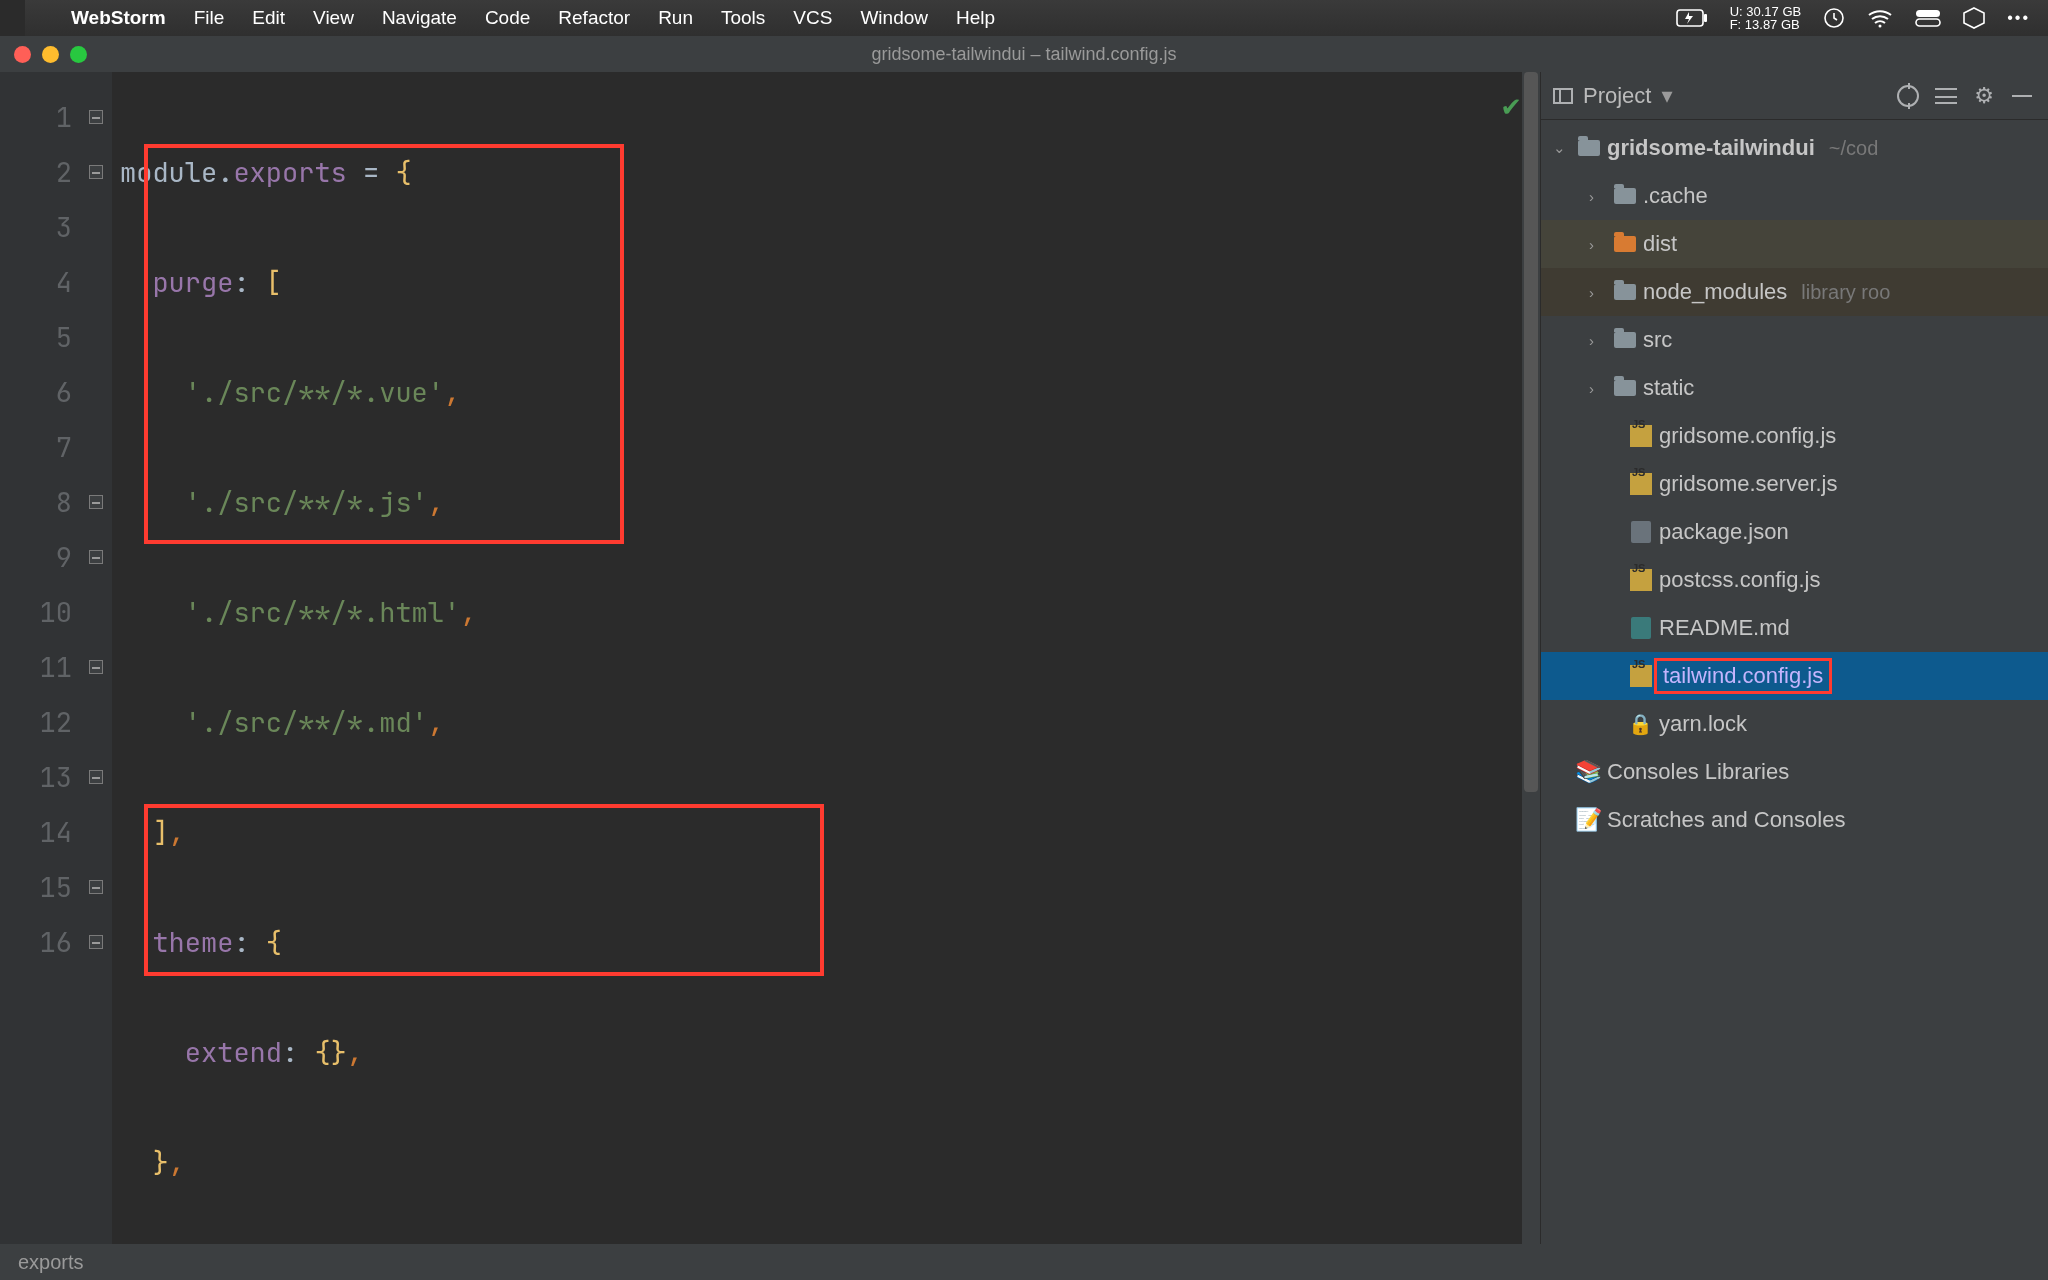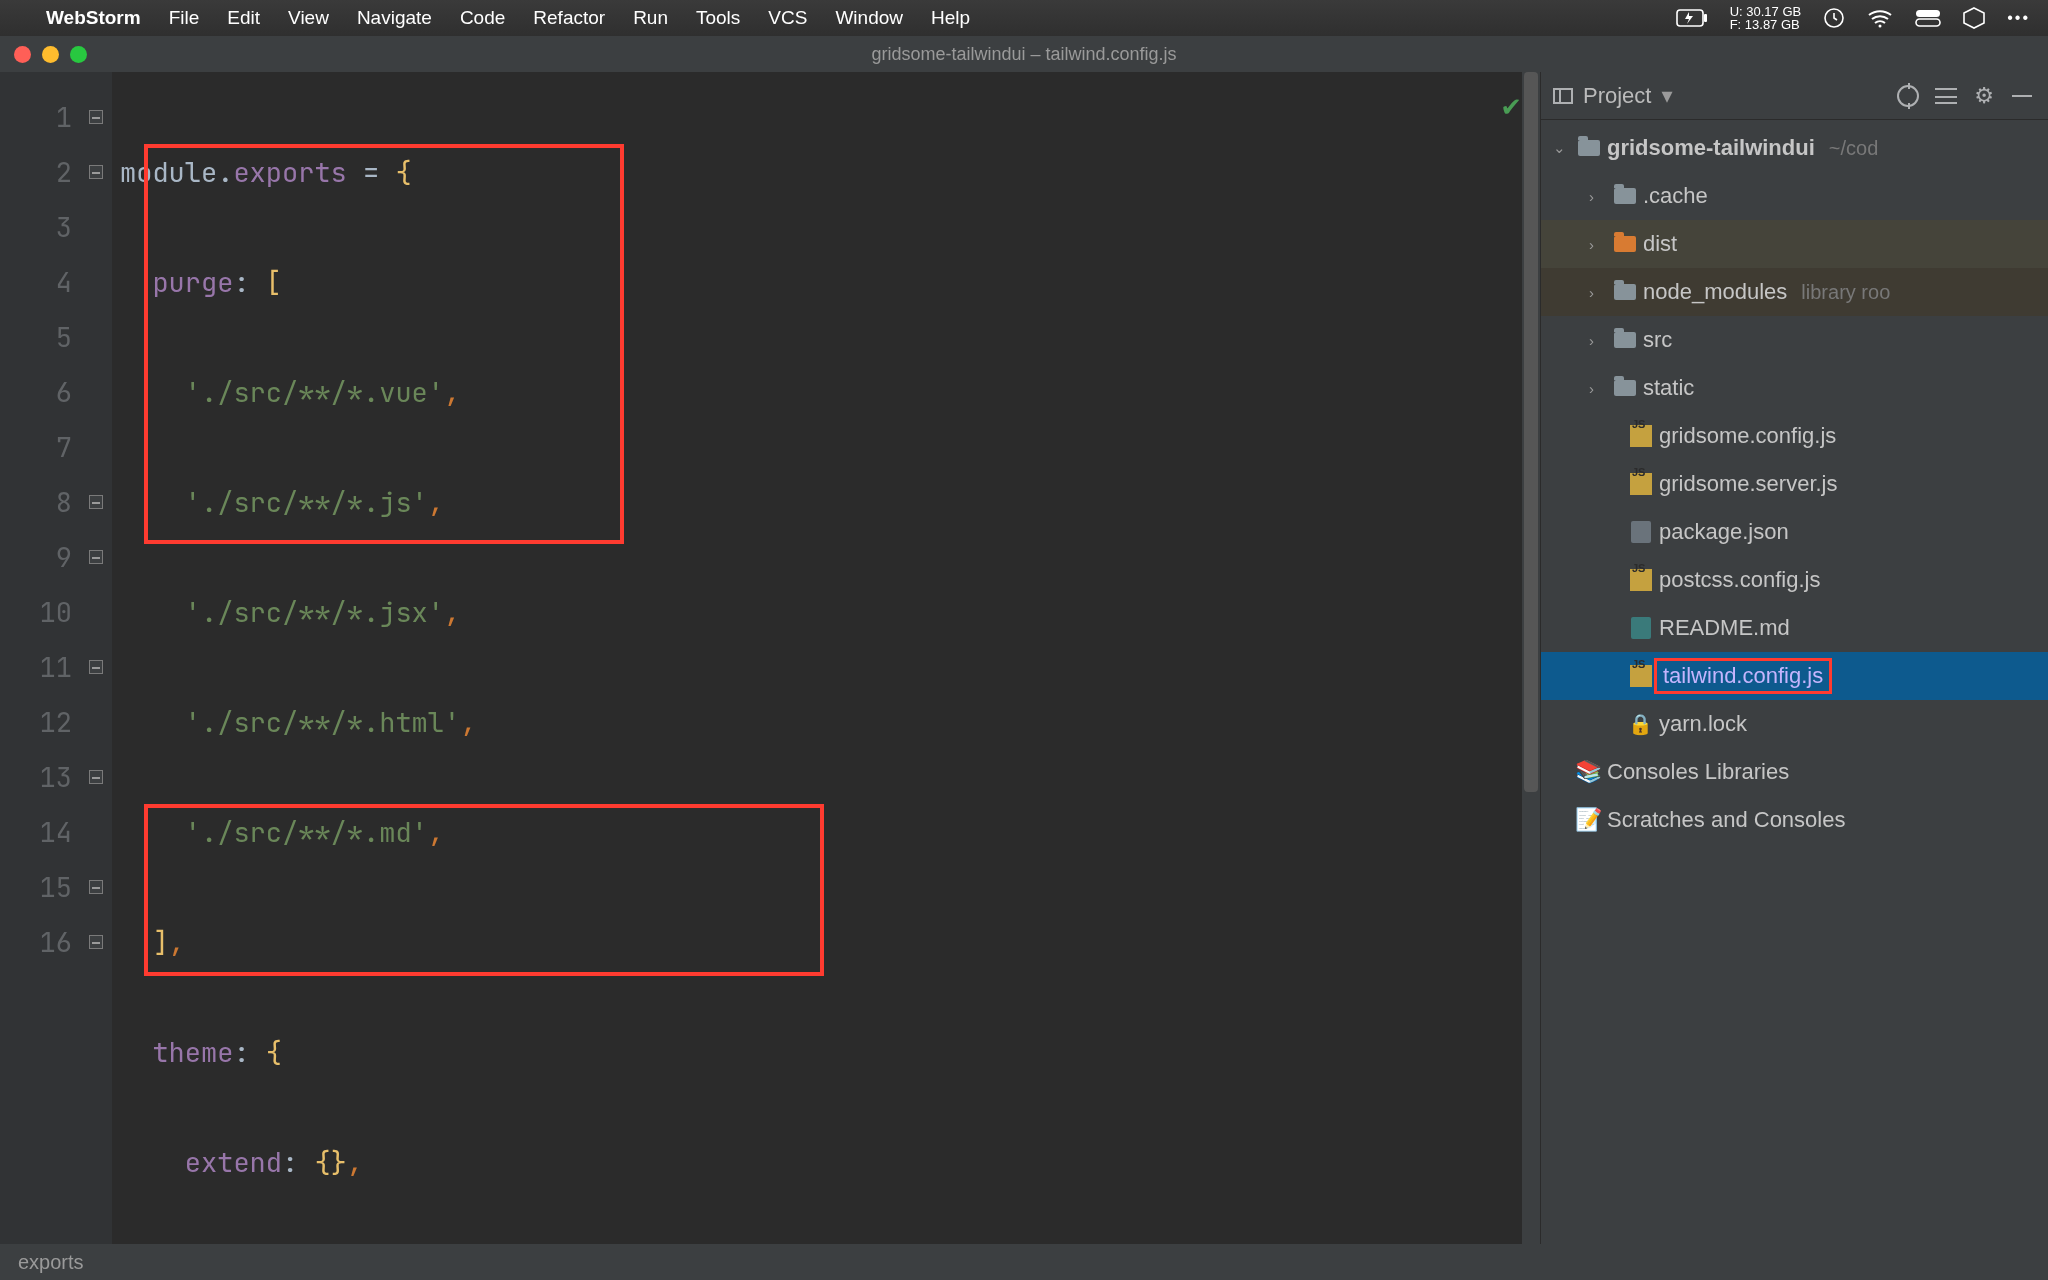--- a/index.html
+++ b/index.html
@@ -1,19 +1,19 @@
 <!DOCTYPE html>
 <html><head>
 <meta charset="utf-8">
 <style>
 * { margin:0; padding:0; box-sizing:border-box; }
 body { font-family:-apple-system,BlinkMacSystemFont,"Segoe UI",sans-serif; background:#2b2b2b; overflow:hidden; width:2048px; height:1280px; }
 
 
-.menubar { height:36px; background:linear-gradient(#3a3a3a,#2f2f2f); display:flex; align-items:center; padding:0 18px; color:#fff; font-size:19px; gap:28px; position:relative; }
+.menubar { height:36px; background:linear-gradient(#3a3a3a,#2f2f2f); display:flex; align-items:center; padding:0 18px; color:#fff; font-size:19px; gap:28px; position:relative;margin-left:25px; }
 .menubar .apple { font-size:22px; }
 .menubar .appname { font-weight:700; }
 .menubar .item { cursor:default; }
 .menubar .spacer { flex:1; }
 .menubar .status { display:flex; align-items:center; gap:22px; font-size:16px; }
 .menubar .disk { line-height:1; font-size:13px; text-align:left; }
 .menubar svg { display:block; }
 
 
 .window { position:absolute; top:36px; left:0; right:0; bottom:0; background:#2b2b2b; }
@@ -170,21 +170,20 @@
         <div class="fold-m" style="top:588px"></div>
         <div class="fold-m" style="top:698px"></div>
         <div class="fold-m" style="top:808px"></div>
         <div class="fold-m" style="top:863px"></div>
       </div>
       <div class="code">
 <div><span class="op">module</span><span class="op">.</span><span class="prop">exports</span><span class="op"> = </span><span class="br">{</span></div>
 <div>  <span class="prop">purge</span><span class="op">: </span><span class="br">[</span></div>
 <div>    <span class="str">'./src/**/*.vue'</span><span class="punct">,</span></div>
 <div>    <span class="str">'./src/**/*.js'</span><span class="punct">,</span></div>
-<div>    <span class="str">'./src/**/*.jsx'</span><span class="punct">,</span></div>
 <div>    <span class="str">'./src/**/*.html'</span><span class="punct">,</span></div>
 <div>    <span class="str">'./src/**/*.md'</span><span class="punct">,</span></div>
 <div>  <span class="br">]</span><span class="punct">,</span></div>
 <div>  <span class="prop">theme</span><span class="op">: </span><span class="br">{</span></div>
 <div>    <span class="prop">extend</span><span class="op">: </span><span class="br">{}</span><span class="punct">,</span></div>
 <div>  <span class="br">}</span><span class="punct">,</span></div>
 
 
 
 

